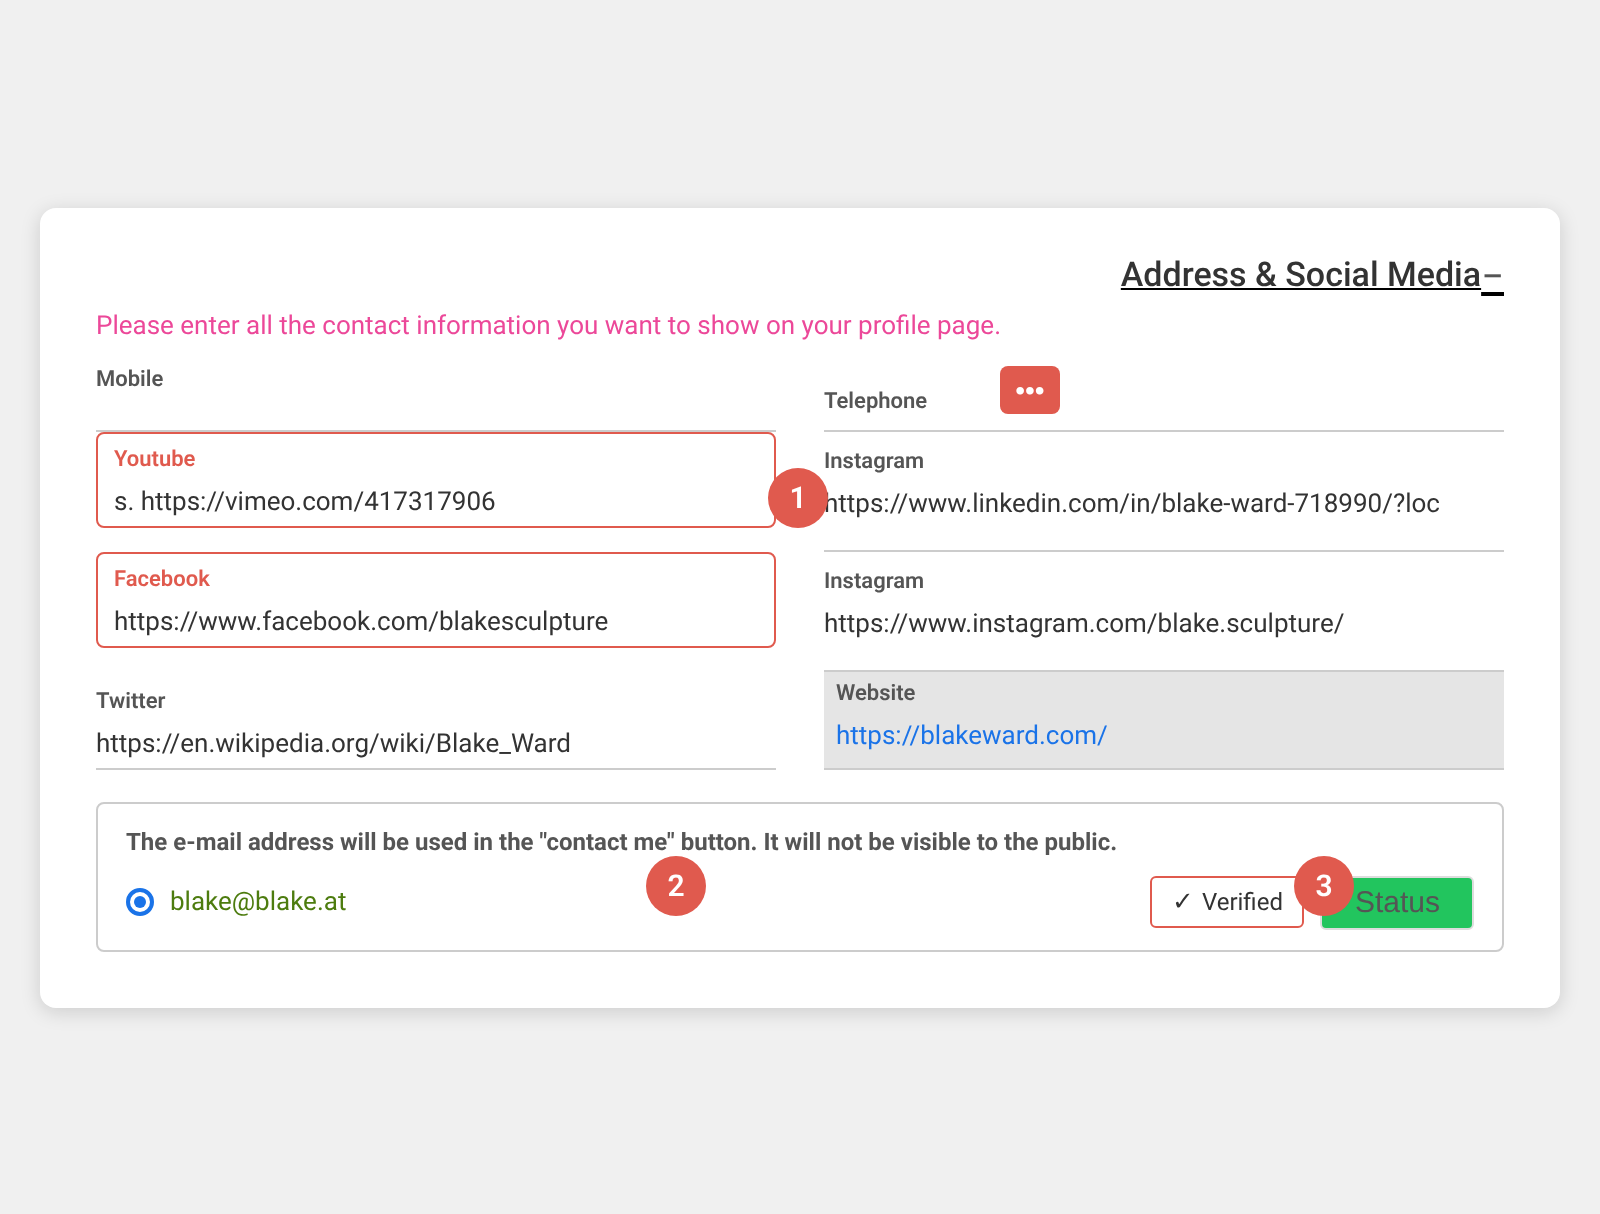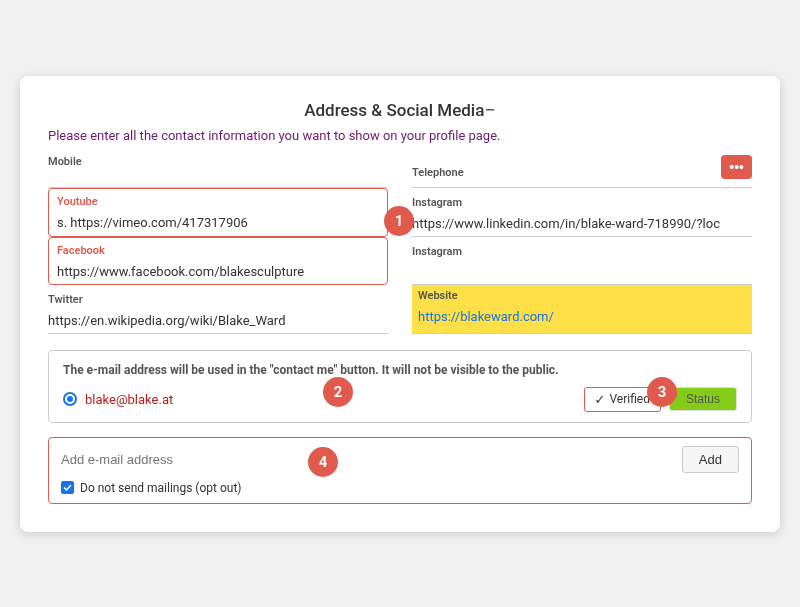--- a/index.html
+++ b/index.html
@@ -14,74 +14,76 @@
     }
     .card {
       background: #fff;
       border-radius: 8px;
       box-shadow: 0 2px 10px rgba(0,0,0,0.15);
       width: 780px;
       padding: 24px 28px 28px;
     }
     .card-header {
       display: flex;
-      justify-content: center;
+      justify-content: flex-end;
       align-items: center;
       margin-bottom: 8px;
+      text-decoration: underline;
     }
     .card-title {
       font-size: 17px;
       font-weight: 500;
       color: #333;
     }
     .collapse-icon {
       font-size: 20px;
       color: #555;
       cursor: pointer;
       line-height: 1;
     }
     .card-subtitle {
       font-size: 13px;
-      color: #701a75;
+      color: #ec4899;
       margin-bottom: 4px;
     }
     .form-grid {
       display: grid;
       grid-template-columns: 1fr 1fr;
       gap: 0 24px;
     }
     .form-field {
       border-bottom: 1px solid #ccc;
       padding: 8px 0 4px;
       margin-bottom: 0;
     }
     .form-field.highlighted {
       border: 1.5px solid #e05a4e;
       border-radius: 4px;
       padding: 6px 8px 4px;
-      margin-bottom: 0;
+      margin-bottom: 12px;
     }
     .field-label {
       font-size: 11px;
       font-weight: 600;
       color: #555;
       margin-bottom: 4px;
       display: block;
     }
     .field-label.highlighted-label {
       color: #e05a4e;
     }
     .field-value {
       font-size: 13px;
       color: #333;
     }
     .telephone-row {
       display: flex;
       align-items: flex-end;
-      justify-content: space-between;
+      justify-content: flex-start;
+      gap: 36px;
     }
     .telephone-btn {
       background: #e05a4e;
       border: none;
       border-radius: 4px;
       color: #fff;
       padding: 4px 8px;
       font-size: 14px;
       cursor: pointer;
       display: flex;
@@ -128,21 +130,21 @@
       flex-shrink: 0;
     }
     .radio-dot-inner {
       width: 6px;
       height: 6px;
       border-radius: 50%;
       background: #1a73e8;
     }
     .email-address {
       font-size: 13px;
-      color: #b91c1c;
+      color: #4d7c0f;
     }
     .email-right {
       display: flex;
       align-items: center;
       gap: 8px;
     }
     .verified-box {
       border: 1.5px solid #e05a4e;
       border-radius: 3px;
       padding: 4px 10px;
@@ -150,24 +152,24 @@
       color: #333;
       display: flex;
       align-items: center;
       gap: 4px;
     }
     .checkmark {
       color: #333;
       font-size: 13px;
     }
     .status-btn {
-      background: #84cc16;
+      background: #22c55e;
       border: 1px solid #ddd;
       border-radius: 3px;
-      font-size: 12px;
+      font-size: 15px;
       color: #555;
       padding: 4px 16px;
       cursor: pointer;
     }
 
     
     .add-email-section {
       border: 1.5px solid #e05a4e;
       border-radius: 4px;
       margin-top: 14px;
@@ -278,29 +280,30 @@
     </div>
   </div>
 
   <div class="form-grid">
     <div class="form-field highlighted">
       <span class="field-label highlighted-label">Facebook</span>
       <span class="field-value">https://www.facebook.com/blakesculpture</span>
     </div>
     <div class="form-field">
       <span class="field-label">Instagram</span>
+      <span class="field-value">https://www.instagram.com/blake.sculpture/</span>
     </div>
   </div>
 
   <div class="form-grid">
     <div class="form-field">
       <span class="field-label">Twitter</span>
       <span class="field-value">https://en.wikipedia.org/wiki/Blake_Ward</span>
     </div>
-    <div class="form-field" style="background:#fde047; padding: 4px 6px 4px; border-bottom:1px solid #ccc;">
+    <div class="form-field" style="background:#e5e5e5; padding: 4px 6px 4px; border-bottom:1px solid #ccc;">
       <span class="field-label">Website</span>
       <span class="website-value">https://blakeward.com/</span>
     </div>
   </div>
 
   <div class="email-section" style="margin-top:16px;">
     <p class="email-notice">The e-mail address will be used in the "contact me" button. It will not be visible to the public.</p>
 
     <div class="relative-wrapper">
       <div class="email-row">
@@ -322,34 +325,14 @@
       <div class="num-circle" style="left: 260px; top: -10px;">
         <span>2</span>
       </div>
 
       <div class="num-circle" style="right: 60px; top: -10px;">
         <span>3</span>
       </div>
     </div>
   </div>
 
-  <div class="relative-wrapper">
-    <div class="add-email-section">
-      <div class="add-email-row">
-        <input class="add-email-input" type="text" placeholder="Add e-mail address" style="">
-        <button class="add-btn">Add</button>
-      </div>
-      <div class="checkbox-row">
-        <div class="checkbox-blue">
-          <svg viewBox="0 0 9 9" fill="none">
-            <polyline points="1,4.5 3.5,7 8,2" stroke="white" stroke-width="1.5" fill="none"></polyline>
-          </svg>
-        </div>
-        <span>Do not send mailings (opt out)</span>
-      </div>
-    </div>
-
-    <div class="num-circle" style="left: 260px; top: 10px;">
-      <span>4</span>
-    </div>
-  </div>
 
 </div>
 
 </body></html>

